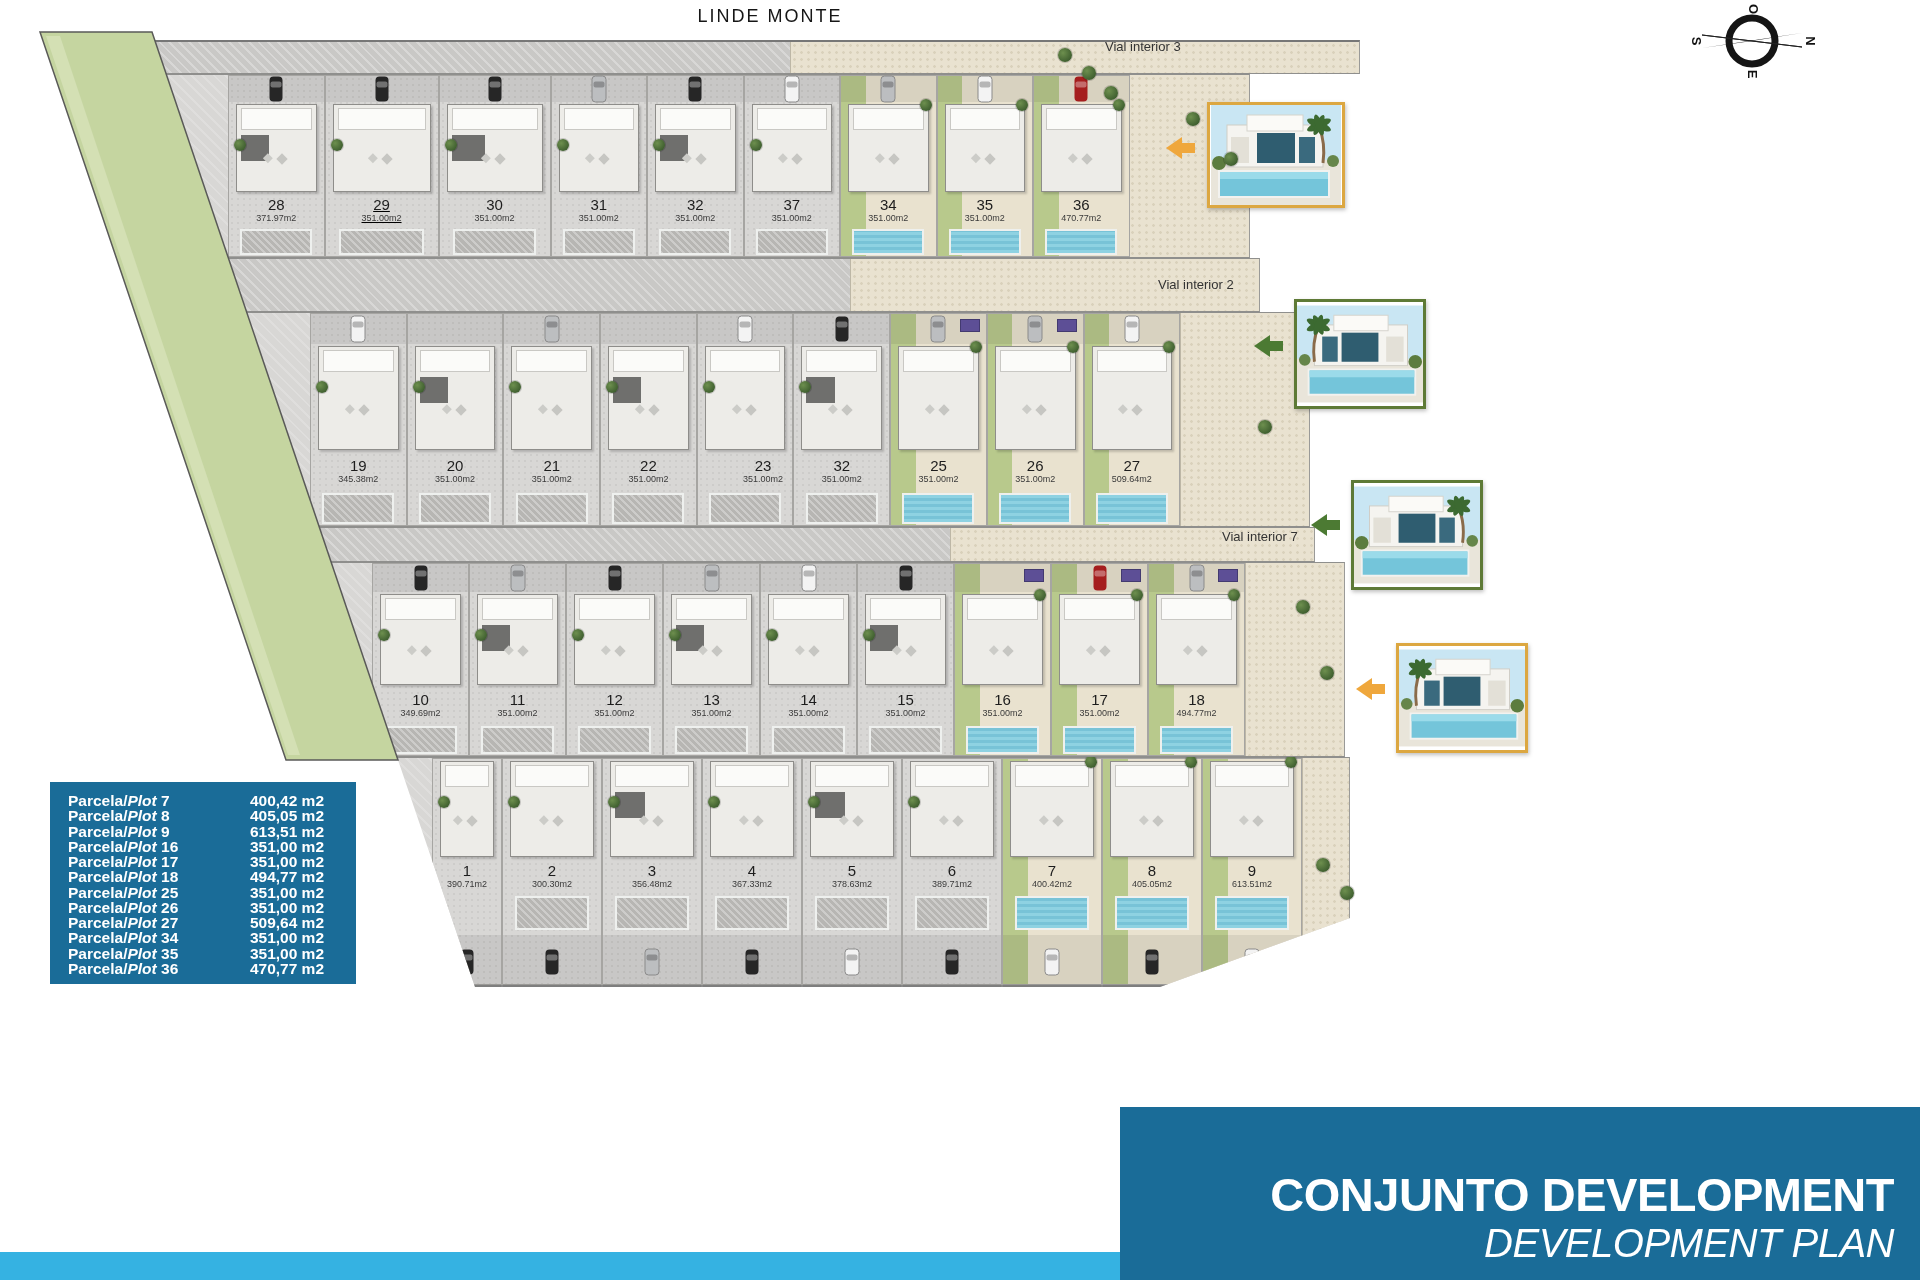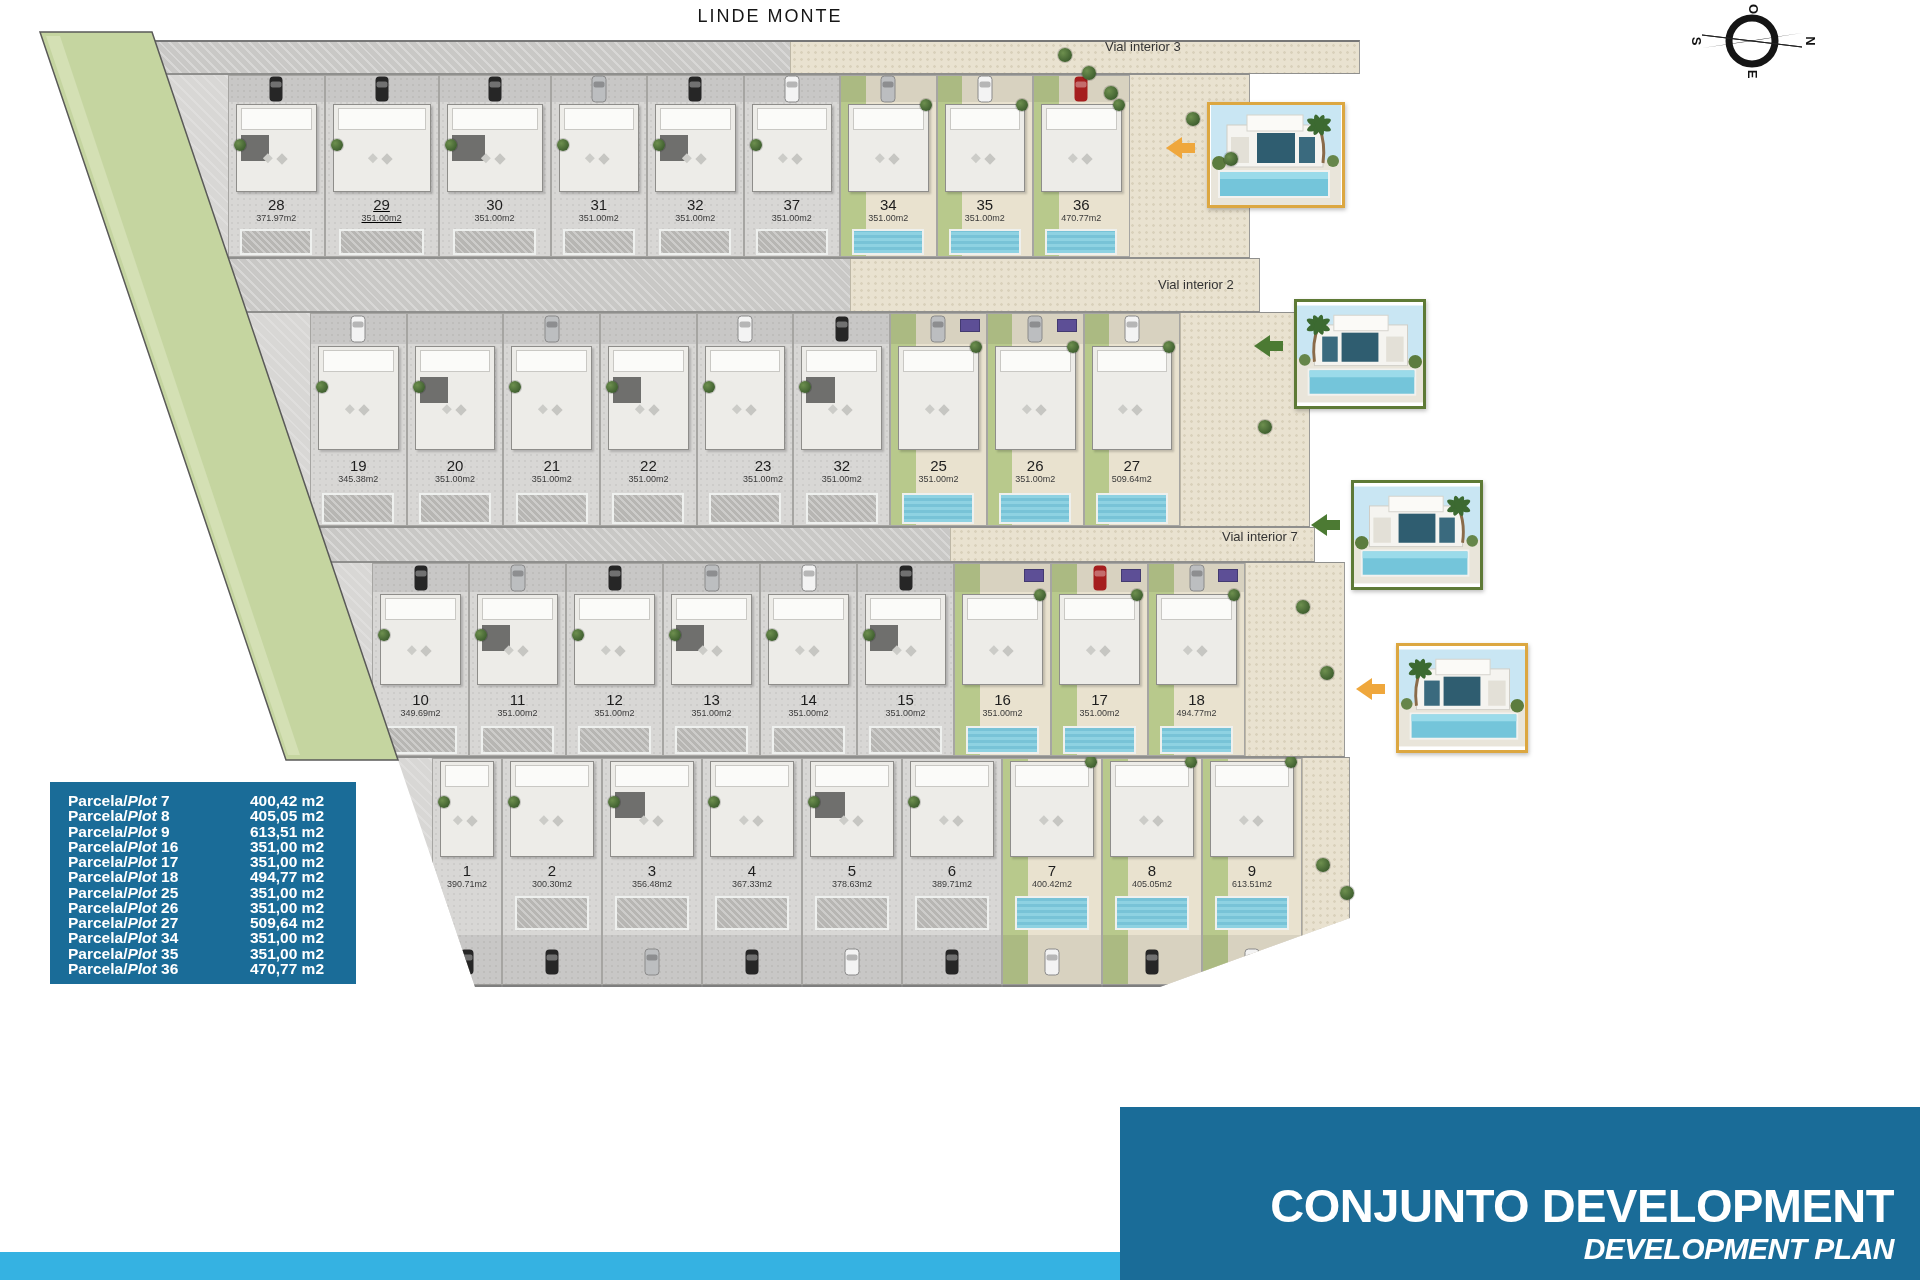--- a/index.html
+++ b/index.html
@@ -93,21 +93,21 @@
   .arrow .tail{width:13px;height:10px;background:currentColor;}
   .orange{color:#efa73c;}
   .greenarrow{color:#4c7a33;}
 
   
   .accent-bar{position:absolute;left:0;top:1252px;width:1120px;height:28px;background:#35b2e2;}
   .title-block{position:absolute;left:1120px;top:1107px;width:800px;height:173px;background:#1a6c98;
     box-sizing:border-box;display:flex;flex-direction:column;justify-content:flex-end;align-items:flex-end;
     padding:0 26px 14px 0;color:#fff;}
   .tl1{font-size:47px;font-weight:bold;letter-spacing:-.5px;line-height:1.12;}
-  .tl2{font-size:30px;font-weight:bold;font-style:italic;letter-spacing:-.5px;line-height:1.12;margin-left:40px;}
+  .tl2{font-size:40px;font-weight:normal;font-style:italic;letter-spacing:-.5px;line-height:1.12;margin-left:40px;}
 </style>
 </head>
 <body>
 
 <svg width="0" height="0" style="position:absolute">
   <defs>
     <g id="villa-scene">
       <rect x="0" y="0" width="130" height="62" fill="#c9e6f3"></rect>
       <rect x="0" y="55" width="130" height="45" fill="#e9e5da"></rect>
       <rect x="16" y="20" width="96" height="42" fill="#f5f4f0" stroke="#cfcdc6"></rect>

